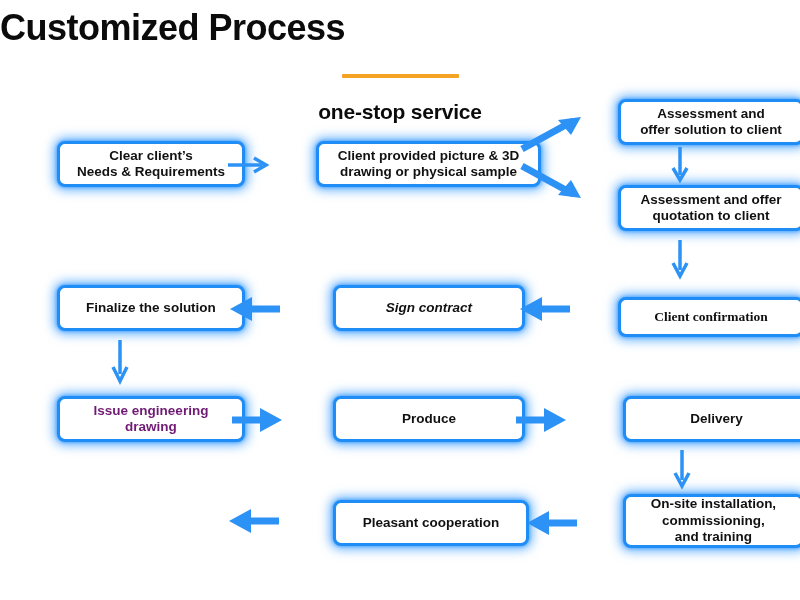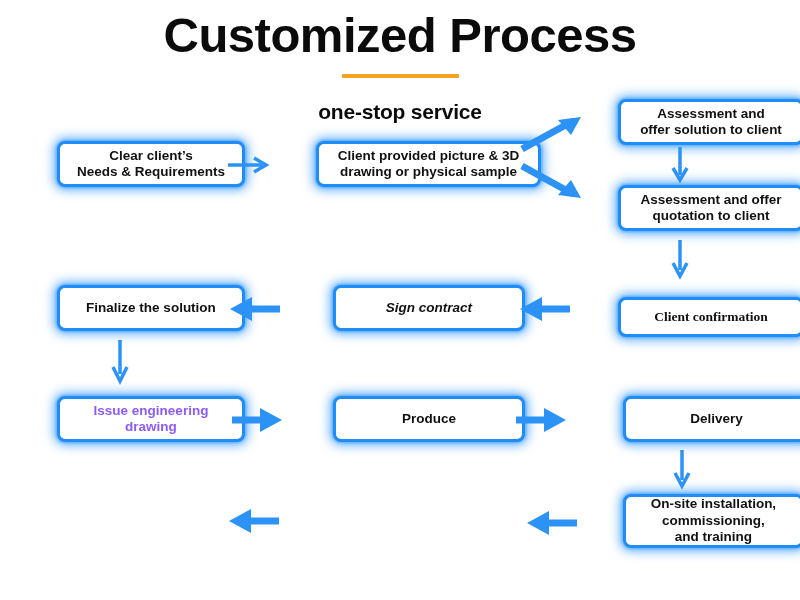--- a/index.html
+++ b/index.html
@@ -22,22 +22,21 @@
     height: 600px;
     background: #ffffff;
   }
 
   
   .title {
     position: absolute;
     left: 0;
     top: 8px;
     width: 800px;
-    text-align: center;
-    font-size: 49px;
+    font-size: 36px;
     font-weight: bold;
     color: #0b0b0b;
     letter-spacing: -0.5px;
     line-height: 1.12;
     font-family: "Liberation Sans", sans-serif;
   }
   .subtitle-row {
     position: absolute;
     left: 0;
     top: 74px;
@@ -109,27 +108,28 @@
 Needs &amp; Requirements</div>
   <div class="node" style="left: 284px; top: 141px; width: 225px; height: 46px; border-color: rgb(31, 141, 245); background: rgb(255, 255, 255); color: rgb(17, 17, 17);">Client provided picture &amp; 3D
 drawing or physical sample</div>
   <div class="node" style="left: 586px; top: 99px; width: 186px; height: 46px; border-color: rgb(31, 141, 245); background: rgb(255, 255, 255); color: rgb(17, 17, 17);">Assessment and
 offer solution to client</div>
   <div class="node" style="left: 586px; top: 185px; width: 186px; height: 46px; border-color: rgb(31, 141, 245); background: rgb(255, 255, 255); color: rgb(17, 17, 17);">Assessment and offer
 quotation to client</div>
   <div class="node" style="left: 586px; top: 297px; width: 186px; height: 40px; border-color: rgb(31, 141, 245); background: rgb(255, 255, 255); color: rgb(17, 17, 17); font-family: Liberation Serif, serif;">Client confirmation</div>
   <div class="node" style="left: 301px; top: 285px; width: 192px; height: 46px; border-color: rgb(31, 141, 245); background: rgb(255, 255, 255); color: rgb(17, 17, 17); font-style: italic;">Sign contract</div>
   <div class="node" style="left: 25px; top: 285px; width: 188px; height: 46px; border-color: rgb(31, 141, 245); background: rgb(255, 255, 255); color: rgb(17, 17, 17);">Finalize the solution</div>
-  <div class="node" style="left: 25px; top: 396px; width: 188px; height: 46px; border-color: rgb(31, 141, 245); background: rgb(255, 255, 255); color: #8b5cf6;">Issue engineering
+  <div class="node" style="left: 25px; top: 396px; width: 188px; height: 46px; border-color: rgb(31, 141, 245); background: rgb(255, 255, 255); color: #701a75;">Issue engineering
 drawing</div>
   <div class="node" style="left: 301px; top: 396px; width: 192px; height: 46px; border-color: rgb(31, 141, 245); background: rgb(255, 255, 255); color: rgb(17, 17, 17);">Produce</div>
   <div class="node" style="left: 591px; top: 396px; width: 187px; height: 46px; border-color: rgb(31, 141, 245); background: rgb(255, 255, 255); color: rgb(17, 17, 17);">Delivery</div>
   <div class="node" style="left: 591px; top: 494px; width: 181px; height: 54px; border-color: rgb(31, 141, 245); background: rgb(255, 255, 255); color: rgb(17, 17, 17);">On-site installation,
 commissioning,
 and training</div>
+  <div class="node" style="left: 301px; top: 500px; width: 196px; height: 46px; border-color: rgb(31, 141, 245); background: rgb(255, 255, 255); color: rgb(17, 17, 17);">Pleasant cooperation</div>
 
   <div class="arrow" style="left:226px; top:155px;">
     <svg width="48" height="20" viewBox="0 0 48 20">
       <path d="M2 10 H36" stroke="#2d92f5" stroke-width="3.5" fill="none" stroke-linecap="butt"></path>
       <path d="M28 3 L40 10 L28 17" stroke="#2d92f5" stroke-width="3.5" fill="none" stroke-linecap="butt" stroke-linejoin="miter"></path>
     </svg>
   </div>
 
   <div class="arrow" style="left:519px; top:112px;">
     <svg width="66" height="42" viewBox="0 0 66 42">

